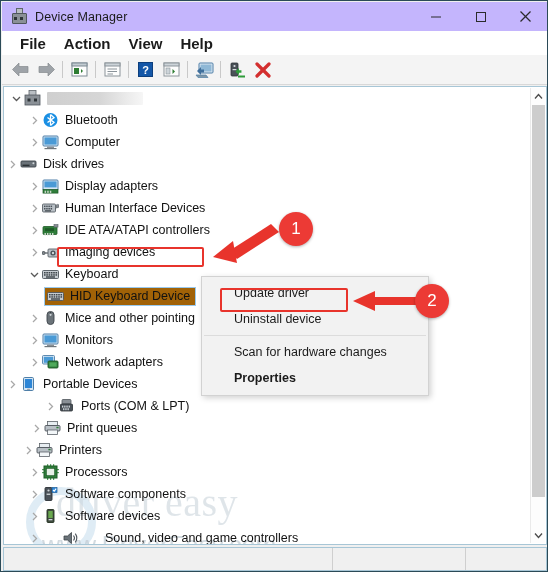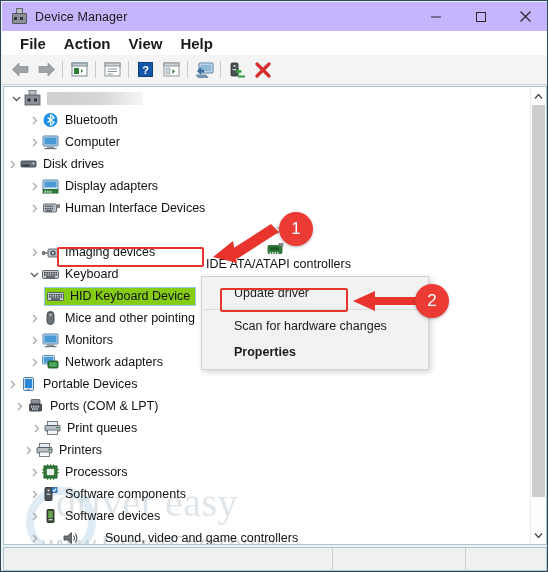--- a/index.html
+++ b/index.html
@@ -128,21 +128,21 @@
   .twisty svg { display: block; }
   .node-icon {
     width: 18px; height: 16px; flex: none;
     margin-right: 5px;
     position: relative;
   }
   .node-label {
     font-size: 12.5px; color: #111111;
   }
   .row.selected .sel-wrap {
-    background: #84cc16;
+    background: #a16207;
     border: 1px solid #99c9ee;
     padding: 0px 5px 0px 2px;
     display: flex; align-items: center;
     height: 19px;
   }
   .sel-wrap { display: flex; align-items: center; }
 
   .root-redact {
     width: 96px; height: 13px;
     background: linear-gradient(to right,#cfcfcf 0%,#d6d6d6 55%,#ececec 85%,#f6f6f6 100%);
@@ -450,21 +450,21 @@
             <div class="node-icon"><svg width="17" height="16" viewBox="0 0 17 16">
                 <rect x="1" y="2" width="15" height="10" rx="1" fill="#d7e7f4" stroke="#4f7fa8" stroke-width="1"></rect>
                 <rect x="2.4" y="3.4" width="12.2" height="6" fill="#4a9ad6"></rect>
                 <rect x="1" y="11.5" width="15" height="3.6" fill="#2f7d3a" stroke="#1e5a27" stroke-width=".7"></rect>
                 <rect x="2.6" y="12.7" width="1.5" height="2.2" fill="#c9d8c9"></rect>
                 <rect x="5.2" y="12.7" width="1.5" height="2.2" fill="#c9d8c9"></rect>
                 <rect x="7.8" y="12.7" width="1.5" height="2.2" fill="#c9d8c9"></rect>
               </svg></div>
             <div class="node-label">Display adapters</div>
           </div>
-          <div class="row" style="padding-left: 22px; text-align: center;">
+          <div class="row" style="padding-left: 22px;">
             <div class="twisty">
               <svg width="9" height="9" viewBox="0 0 9 9">
                 <path d="M3 1 L6.5 4.5 L3 8" fill="none" stroke="#a8a8a8" stroke-width="1.3"></path>
               </svg>
             </div>
             <div class="node-icon"><svg width="17" height="16" viewBox="0 0 17 16">
                 <rect x="0.5" y="4" width="13" height="8" rx="1" fill="#b9c0c6" stroke="#5c6369" stroke-width=".9"></rect>
                 <g fill="#4a5158">
                   <rect x="2" y="5.6" width="1.5" height="1.5"></rect>
                   <rect x="4.2" y="5.6" width="1.5" height="1.5"></rect>
@@ -474,21 +474,21 @@
                   <rect x="4.2" y="8" width="1.5" height="1.5"></rect>
                   <rect x="6.4" y="8" width="1.5" height="1.5"></rect>
                   <rect x="8.6" y="8" width="1.5" height="1.5"></rect>
                   <rect x="3" y="10.2" width="6" height="1.3"></rect>
                 </g>
                 <path d="M13 9 L16 6.5" stroke="#5c6369" stroke-width="1"></path>
                 <circle cx="15.6" cy="6" r="1.6" fill="#8a9096" stroke="#5c6369" stroke-width=".7"></circle>
               </svg></div>
             <div class="node-label">Human Interface Devices</div>
           </div>
-          <div class="row" style="padding-left: 22px; flex-direction: column;">
+          <div class="row" style="padding-left: 22px;">
             <div class="twisty">
               <svg width="9" height="9" viewBox="0 0 9 9">
                 <path d="M3 1 L6.5 4.5 L3 8" fill="none" stroke="#a8a8a8" stroke-width="1.3"></path>
               </svg>
             </div>
             <div class="node-icon"><svg width="17" height="16" viewBox="0 0 17 16">
                 <rect x="1" y="4.5" width="14" height="8" rx="1" fill="#2f7d3a" stroke="#1e5a27" stroke-width=".8"></rect>
                 <rect x="3" y="6.2" width="9" height="3" fill="#1e5a27"></rect>
                 <g fill="#cfd8cf">
                   <rect x="2.5" y="11" width="1.4" height="2.4"></rect>
@@ -611,21 +611,21 @@
                 <path d="M3 1 L6.5 4.5 L3 8" fill="none" stroke="#a8a8a8" stroke-width="1.3"></path>
               </svg>
             </div>
             <div class="node-icon"><svg width="17" height="16" viewBox="0 0 17 16">
                 <rect x="3.5" y="1.5" width="10" height="13" rx="1.2" fill="#d7e7f4" stroke="#4f7fa8" stroke-width="1"></rect>
                 <rect x="4.9" y="3" width="7.2" height="9" fill="#2e86d6"></rect>
                 <rect x="7" y="12.7" width="3" height="1.1" rx=".5" fill="#8a9096"></rect>
               </svg></div>
             <div class="node-label">Portable Devices</div>
           </div>
-          <div class="row" style="padding-left: 7px;">
+          <div class="row" style="padding-left: 38px;">
             <div class="twisty">
               <svg width="9" height="9" viewBox="0 0 9 9">
                 <path d="M3 1 L6.5 4.5 L3 8" fill="none" stroke="#a8a8a8" stroke-width="1.3"></path>
               </svg>
             </div>
             <div class="node-icon"><svg width="17" height="16" viewBox="0 0 17 16">
                 <rect x="4" y="1.5" width="9" height="4.5" rx="1" fill="#8a9096" stroke="#4f565c" stroke-width=".8"></rect>
                 <rect x="2.5" y="6" width="12" height="7" rx="1" fill="#4a5158" stroke="#2b3135" stroke-width=".8"></rect>
                 <g fill="#cfd5d9">
                   <rect x="4" y="7.6" width="1.3" height="2"></rect>
@@ -751,20 +751,21 @@
   </div>
 
   <div id="statusbar">
     <div class="sb-pane" id="sb-p1"></div>
     <div class="sb-pane" id="sb-p2"></div>
     <div class="sb-pane" id="sb-p3"></div>
   </div>
 
   <div id="ctxmenu">
     <div class="ctx-item">Update driver</div>
+    <div class="ctx-item">Uninstall device</div>
     <div class="ctx-sep"></div>
     <div class="ctx-item">Scan for hardware changes</div>
     <div class="ctx-item bold">Properties</div>
   </div>
 
   <div class="redbox" style="left:56px; top:246px; width:147px; height:20px;"></div>
 
   <div class="redbox" style="left:219px; top:287px; width:128px; height:24px;"></div>
 
   <svg class="arrow-svg" style="left:196px; top:218px;" width="98" height="48" viewBox="0 0 98 48">

